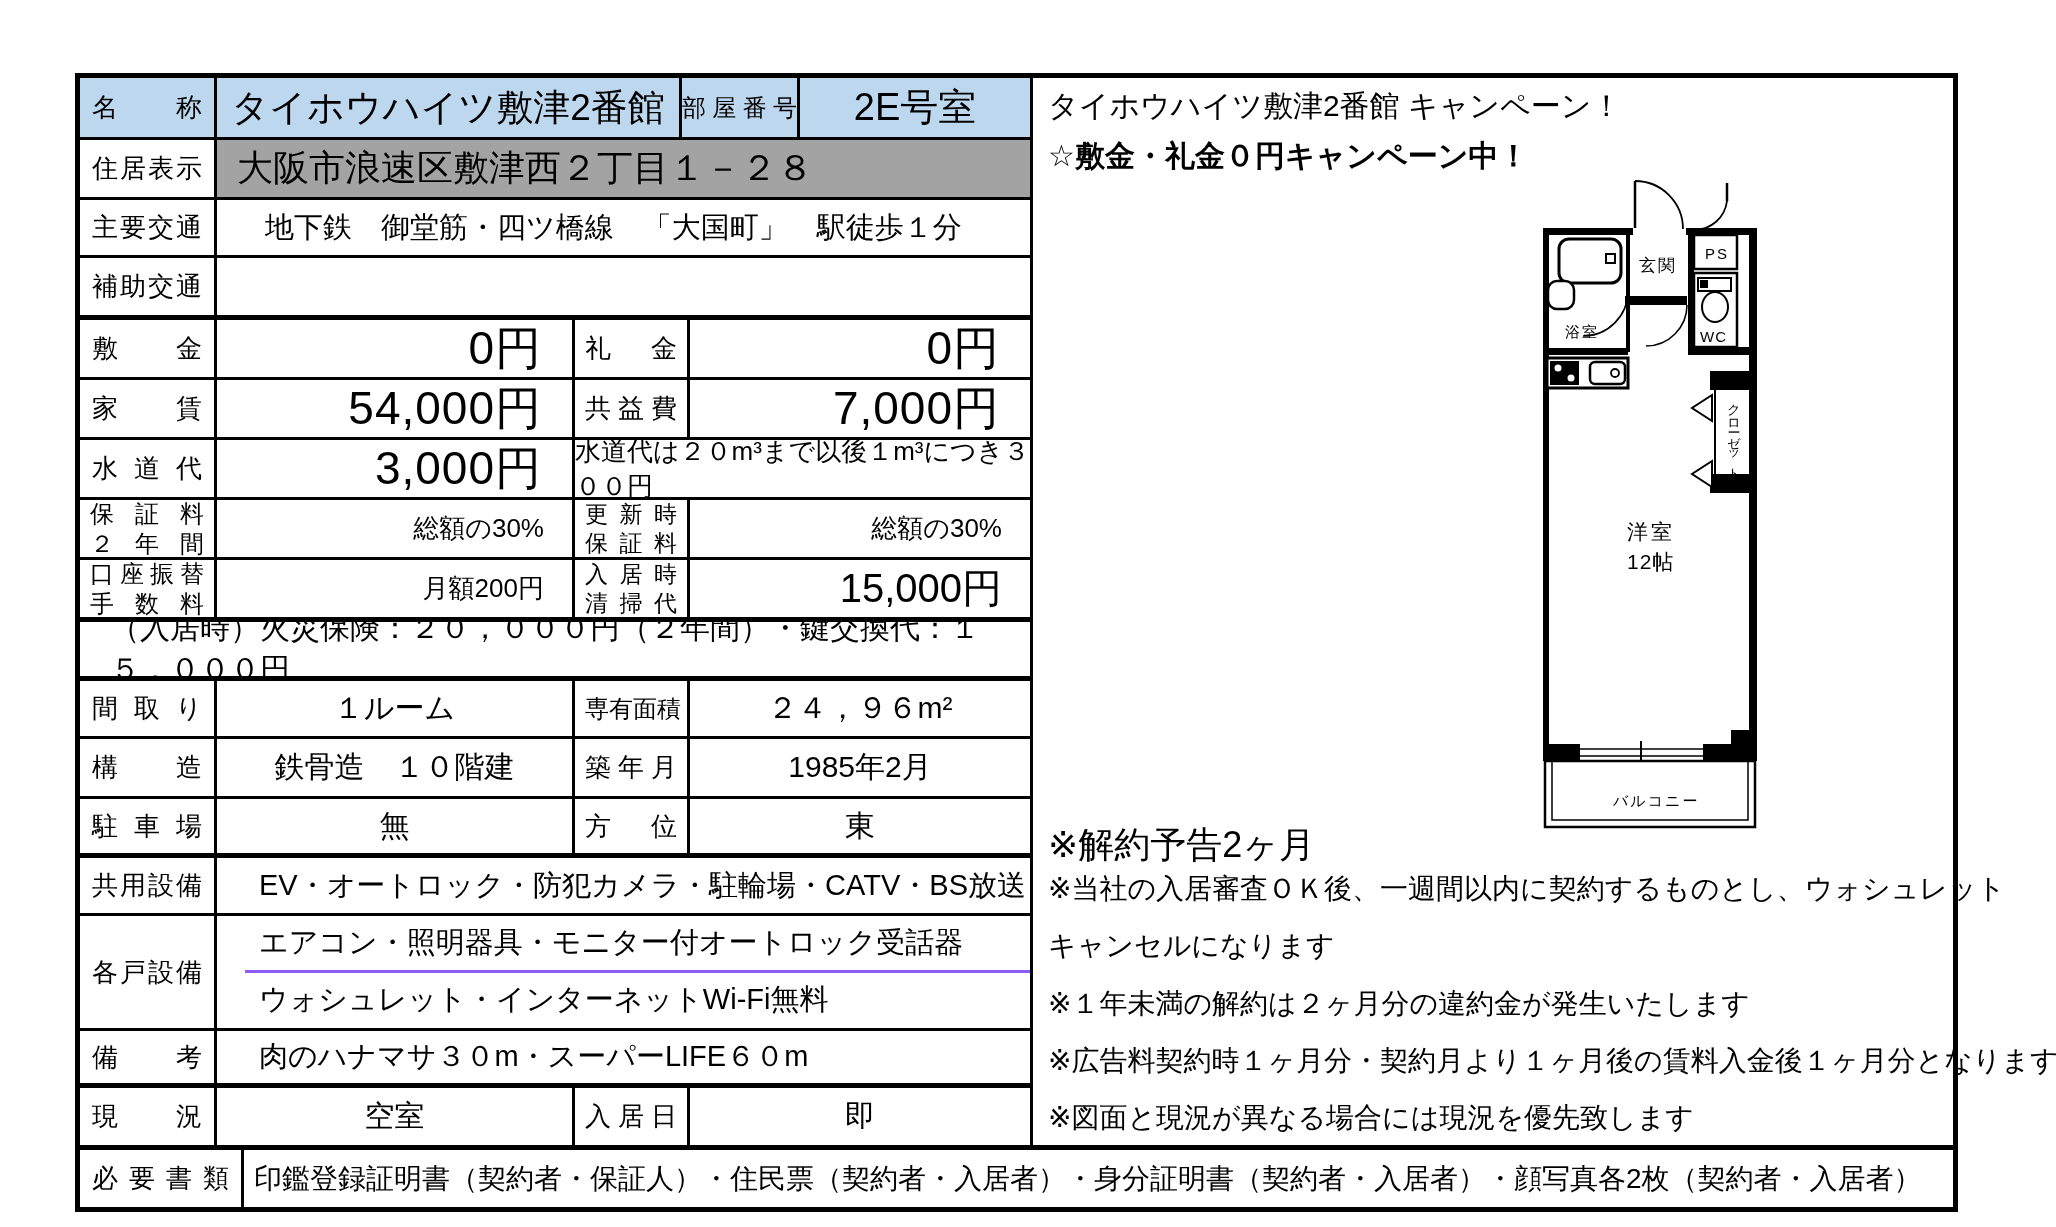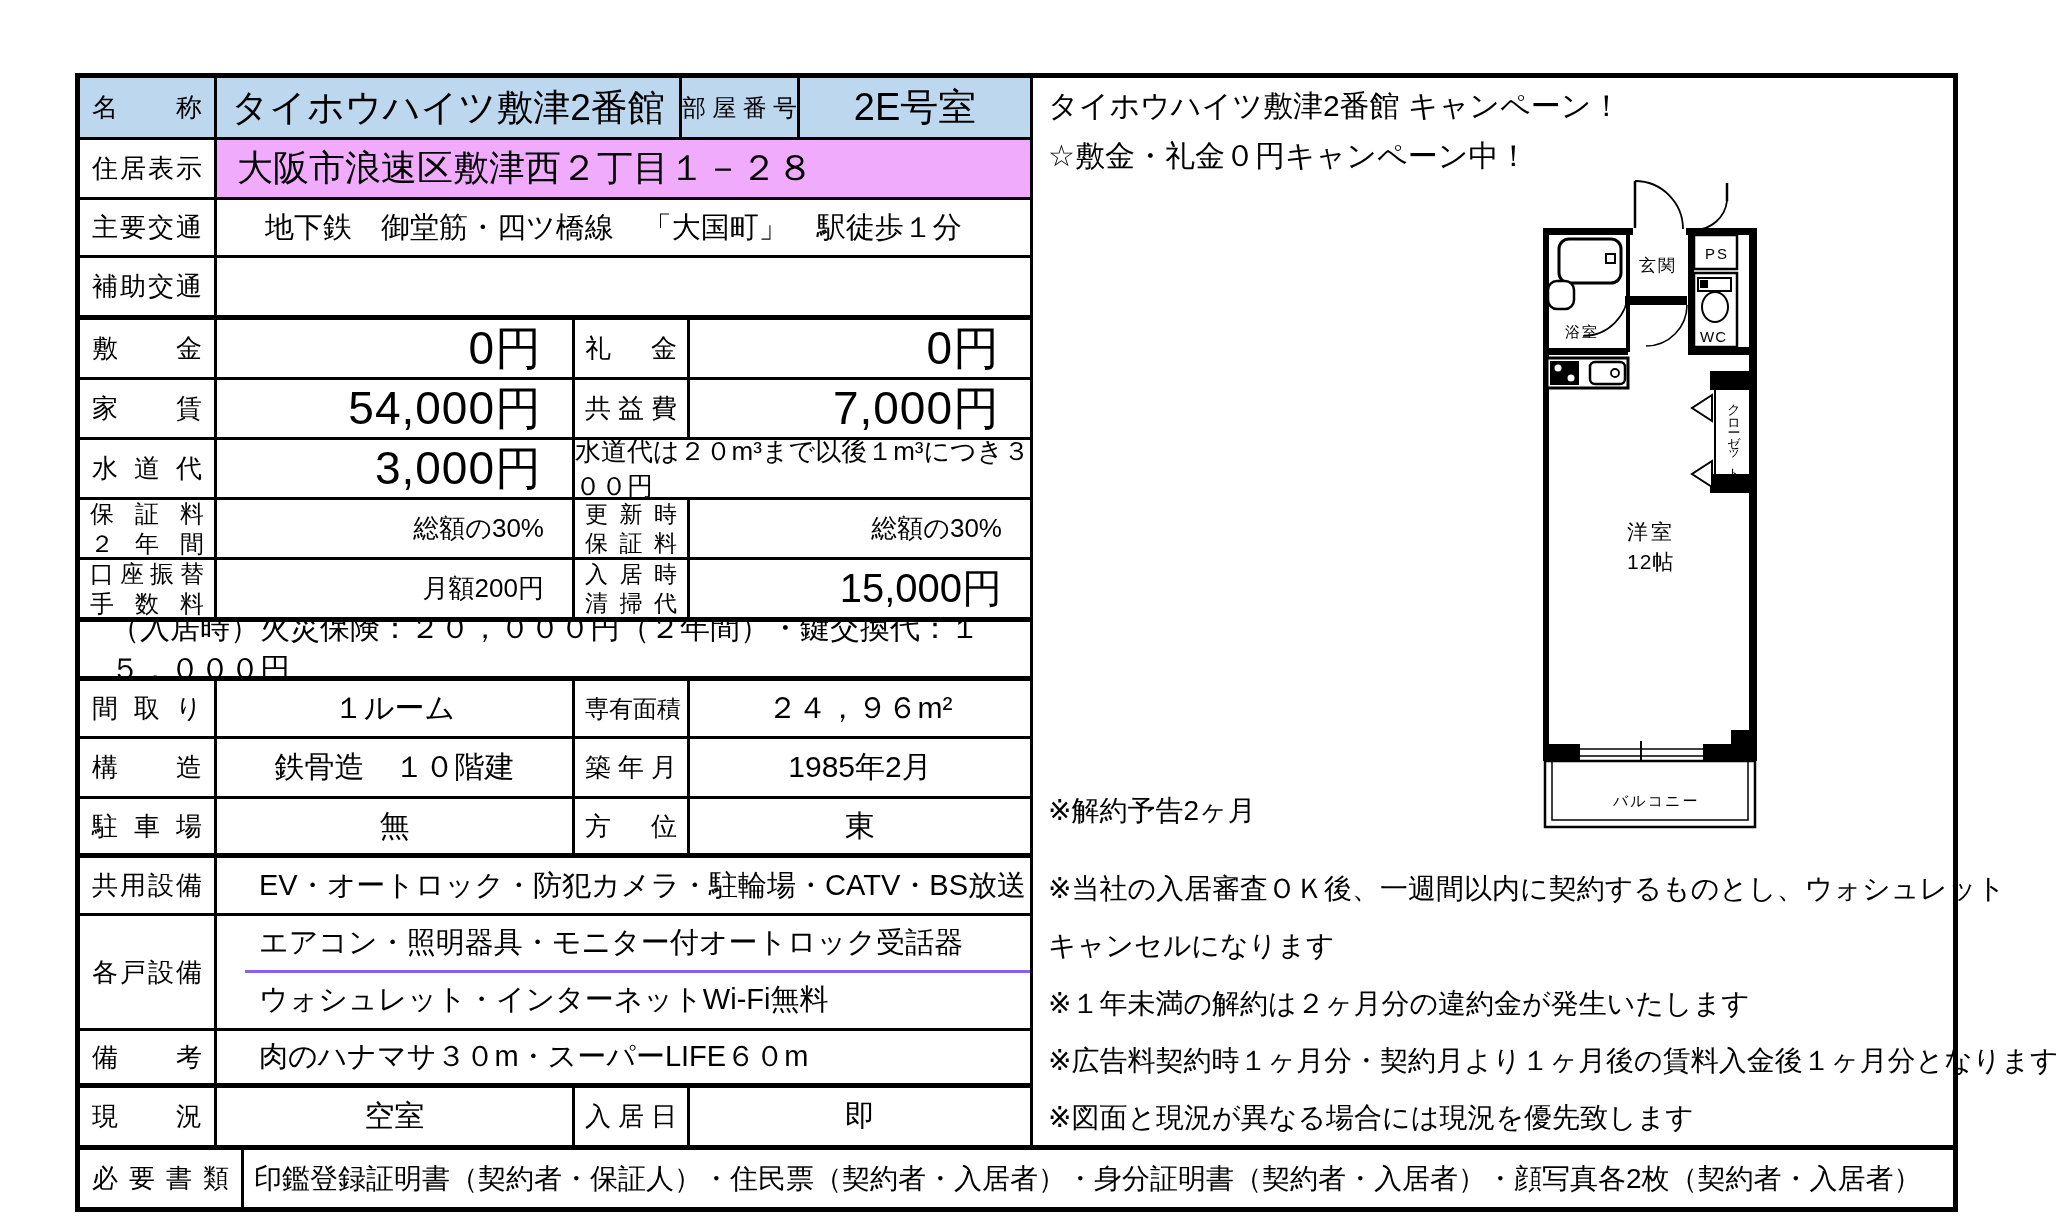--- a/index.html
+++ b/index.html
@@ -34,37 +34,37 @@
   .fs37{font-size:37px;}
   .fs36{font-size:36px;}
   .fs30{font-size:30px;}
   .fs29{font-size:29px;margin-left:28px;}
   .fs26{font-size:26px;}
   .fs24{font-size:24px;}
   .pl14{padding-left:14px;}
   .pl20{padding-left:20px;}
   .pl30{padding-left:30px;}
   .bluebg{background:#bdd7ee;}
-  .graybg{background:#f0abfc;}
+  .graybg{background:#a3a3a3;}
   .h62{height:62px;}.h60{height:60px;}.h59{height:59px;}.h58{height:58px;}
   .h57{height:57px;}.h115{height:115px;}
   .stack{display:flex;flex-direction:column;flex:1;}
   .substack{display:flex;align-items:center;box-sizing:border-box;height:58px;border-bottom:3px solid #8b5cf6;}
   .substack2{display:flex;align-items:center;box-sizing:border-box;height:57px;}
   
   .docsrow{position:absolute;left:0;top:1067px;width:100%;height:62px;
     border-top:5px solid #000;box-sizing:border-box;display:flex;}
   .docsrow .lab{border-right:3px solid #000;height:100%;display:flex;align-items:center;}
   .docsrow .val{flex:1;display:flex;align-items:center;font-size:28px;padding-left:10px;}
   
   .rightarea{position:absolute;left:953px;top:0;width:920px;height:1067px;padding-left:48px;}
   .sidetext{position:absolute;left:15px;white-space:nowrap;}
   .c-title{top:8px;font-size:30px;}
-  .c-sub{top:58px;font-size:30px;}
-  .note0{top:714px;font-size:28px;}
+  .c-sub{top:58px;font-size:30px;font-weight:bold;}
+  .note0{top:743px;font-size:36px;}
   .note1{top:792px;font-size:28px;}
   .note2{top:849px;font-size:28px;}
   .note3{top:907px;font-size:28px;}
   .note4{top:964px;font-size:28px;}
   .note5{top:1021px;font-size:28px;}
   .fpwrap{position:absolute;left:502px;top:53px;width:230px;height:700px;}
   svg text{fill:#000;font-family:"Liberation Sans","DejaVu Sans",sans-serif;}
 </style>
 </head>
 <body>

